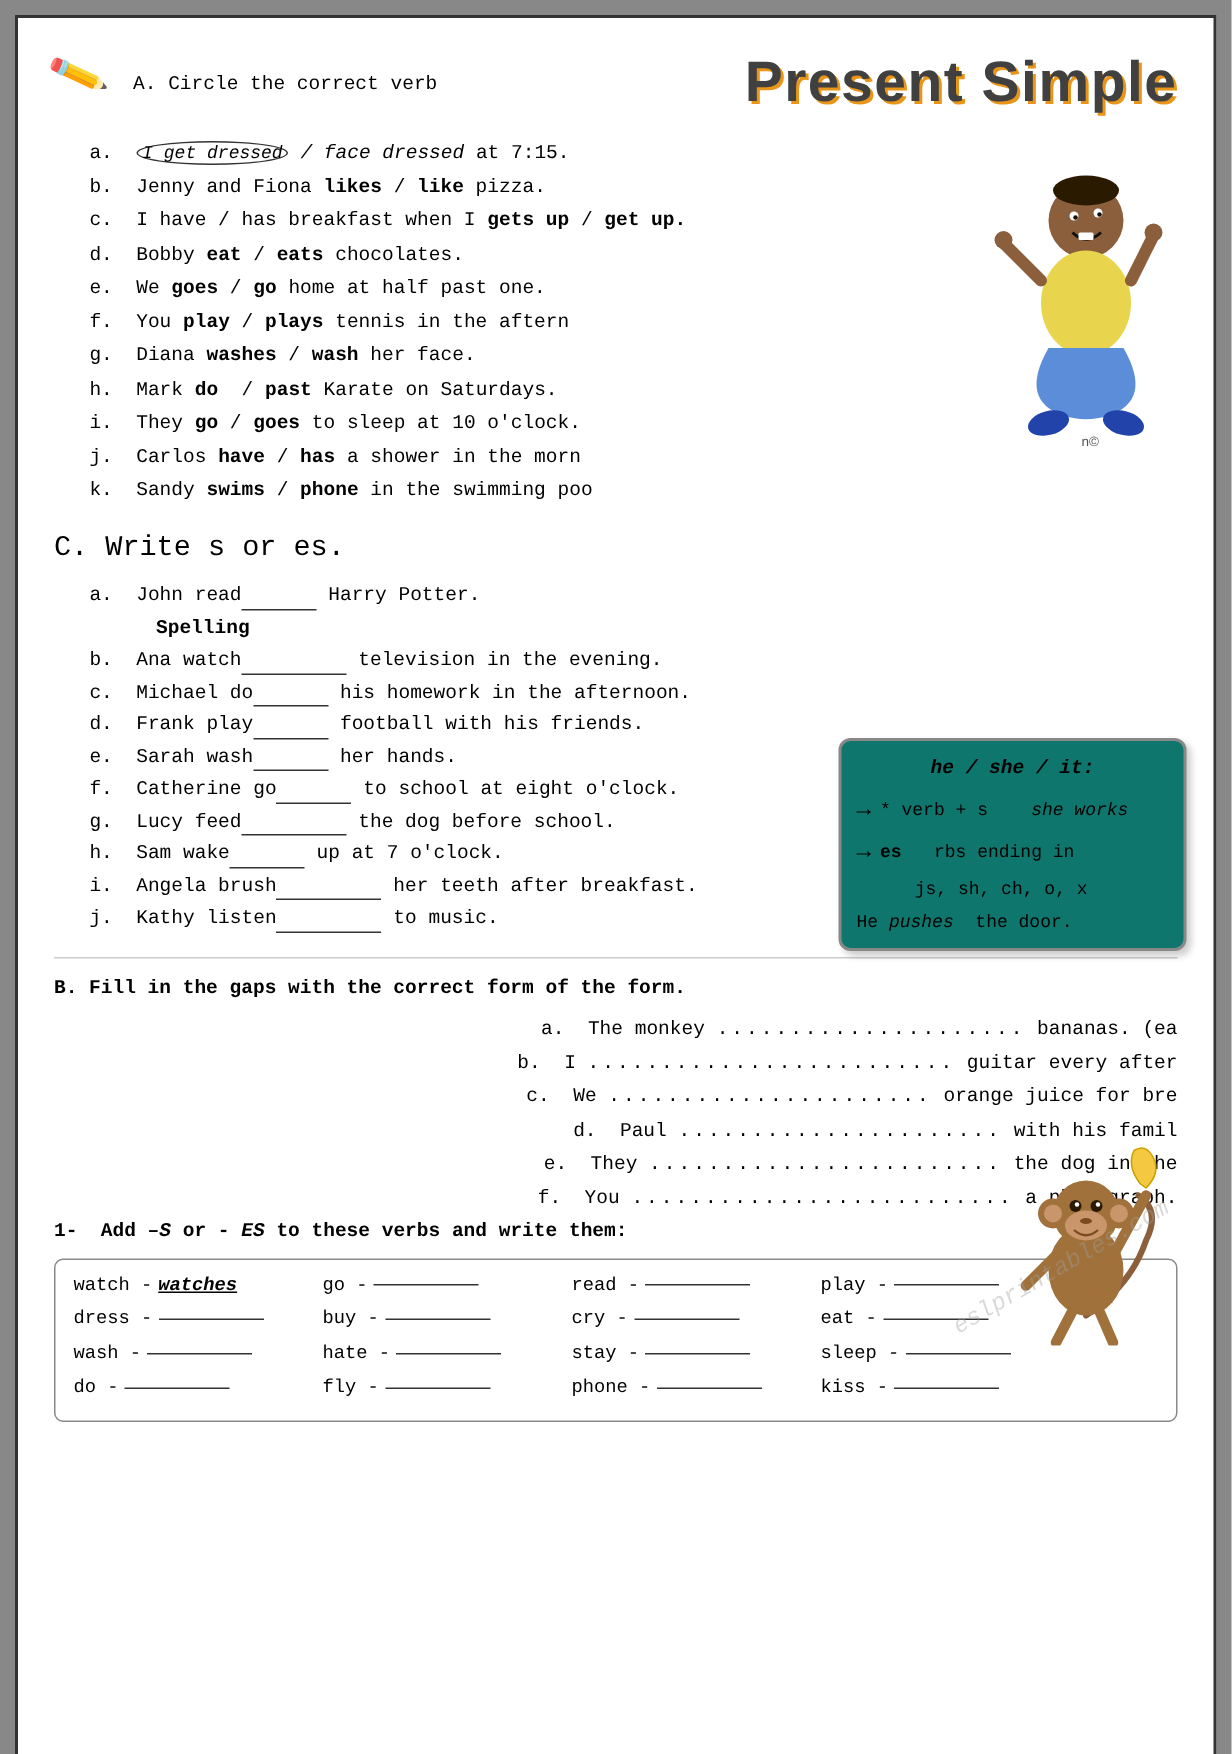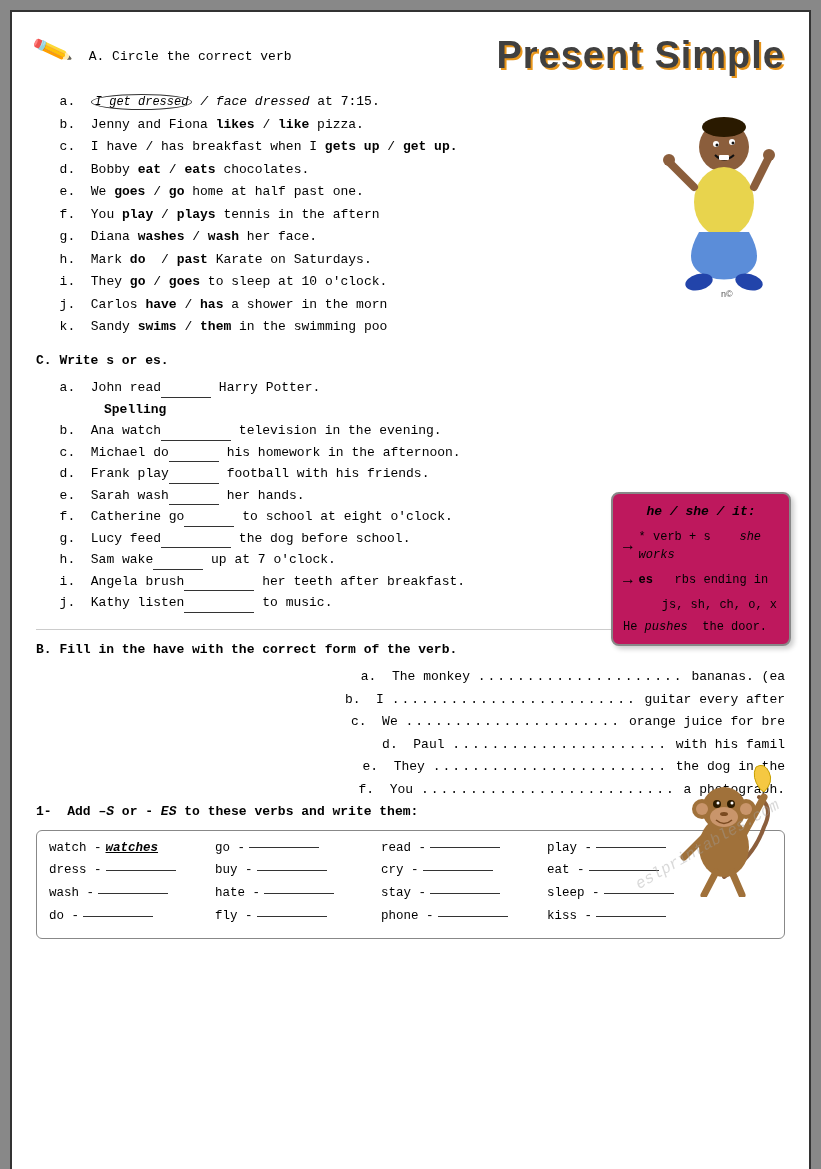--- a/index.html
+++ b/index.html
@@ -70,22 +70,22 @@
       width: 130px;
       height: 200px;
     }
 
     
     .section-c {
       margin-top: 14px;
       margin-bottom: 6px;
     }
     .section-c-title {
-      font-weight: bold;
-      font-size: 13px;
+      font-weight: normal;
+      font-size: 19px;
       margin-bottom: 8px;
     }
     .write-exercises {
       margin-left: 8px;
     }
     .write-line {
       margin-bottom: 2px;
     }
     .blank {
       display: inline-block;
@@ -98,22 +98,22 @@
       width: 70px;
       border-bottom: 1px solid #333;
       vertical-align: bottom;
     }
 
     
     .info-box {
       position: absolute;
       right: 18px;
       top: 480px;
-      width: 180px;
-      background: #be185d;
+      width: 232px;
+      background: #0f766e;
       border: 2px solid #888;
       border-radius: 8px;
       padding: 8px 10px;
       font-size: 12px;
       box-shadow: 3px 3px 5px rgba(0,0,0,0.2);
     }
     .info-box-title {
       font-style: italic;
       font-weight: bold;
       text-align: center;
@@ -245,21 +245,21 @@
 
     <div class="exercise-line">
       &nbsp;&nbsp;i.&nbsp; They <strong>go</strong> / <strong>goes</strong> to sleep at 10 o'clock.
     </div>
 
     <div class="exercise-line">
       &nbsp;&nbsp;j.&nbsp; Carlos <strong>have</strong> / <strong>has</strong> a shower in the morn
     </div>
 
     <div class="exercise-line">
-      &nbsp;&nbsp;k.&nbsp; Sandy <strong>swims</strong> / <strong>them</strong> in the swimming poo
+      &nbsp;&nbsp;k.&nbsp; Sandy <strong>swims</strong> / <strong>phone</strong> in the swimming poo
     </div>
   </div>
 
   <div class="boy-figure">
     <svg viewBox="0 0 130 200" width="130" height="200" xmlns="http://www.w3.org/2000/svg">
 
       <circle cx="75" cy="35" r="25" fill="#8B5E3C"></circle>
 
       <ellipse cx="75" cy="15" rx="22" ry="10" fill="#2a1a00"></ellipse>
 
@@ -351,21 +351,21 @@
     </div>
     <div style="margin-left:10px;margin-bottom:4px;">
       &nbsp;&nbsp;&nbsp; js, sh, ch, o, x
     </div>
     <div style="margin-top:4px;">
       He <em>pushes</em> &nbsp;the door.
     </div>
   </div>
 
   <div class="section-b">
-    <div class="section-b-title">B.   Fill in the have with the correct form of the verb.</div>
+    <div class="section-b-title">B.   Fill in the gaps with the correct form of the form.</div>
     <div class="fill-exercises">
       <div class="fill-line">
         &nbsp;&nbsp;a.&nbsp; The monkey <span class="dots">.....................</span> bananas. (ea
       </div>
       <div class="fill-line">
         &nbsp;&nbsp;b.&nbsp; I <span class="dots">.........................</span> guitar every after
       </div>
       <div class="fill-line">
         &nbsp;&nbsp;c.&nbsp; We <span class="dots">......................</span> orange juice for bre
       </div>

